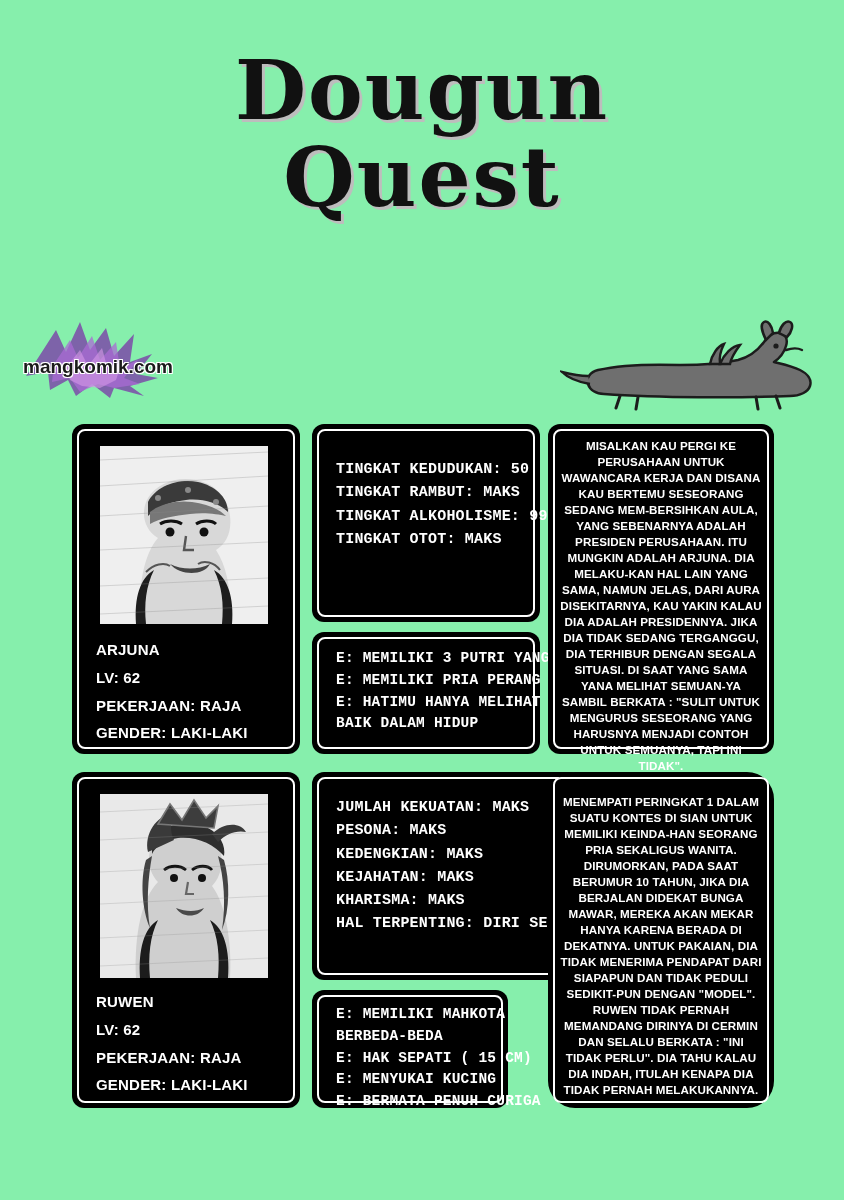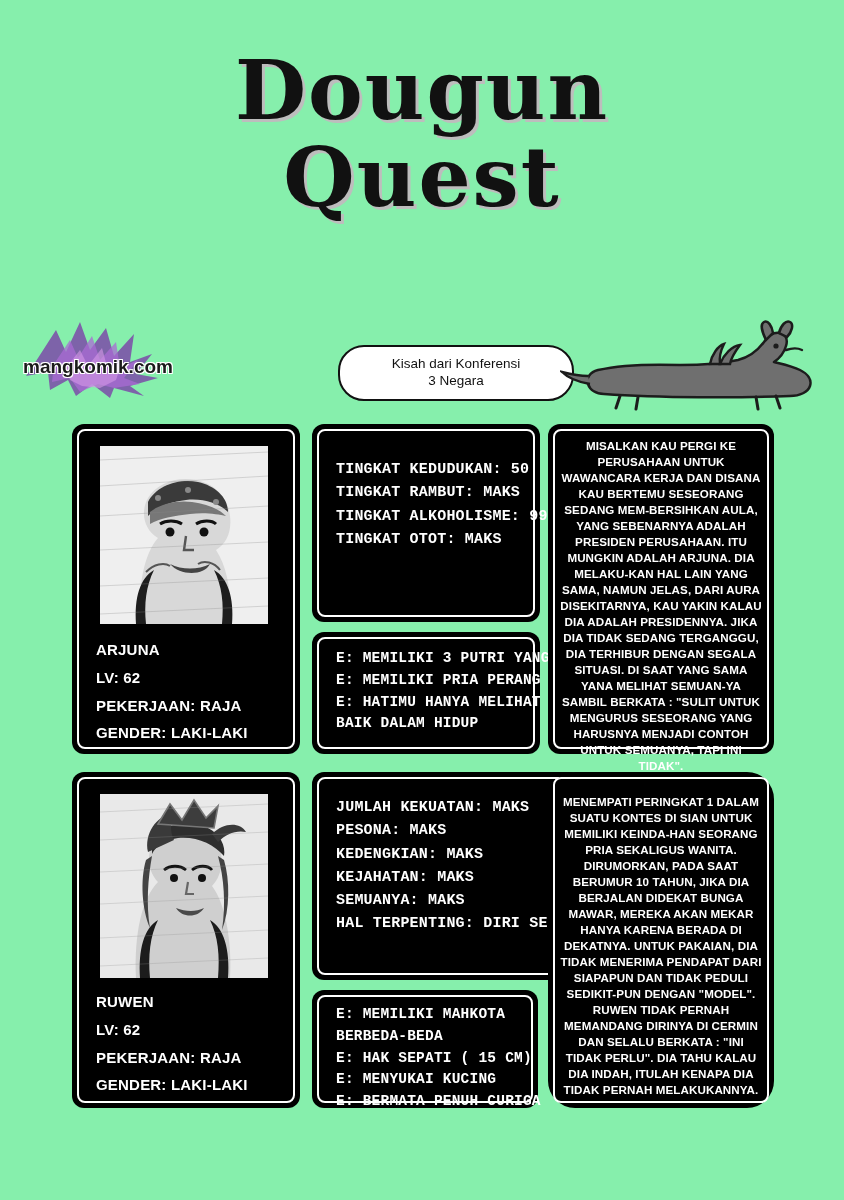--- a/index.html
+++ b/index.html
@@ -182,24 +182,20 @@
 
   <div class="watermark">
     <svg class="wm-burst" viewBox="0 0 150 80">
       <polygon points="20,40 38,12 48,34 62,4 72,32 88,10 96,38 116,16 112,44 134,36 118,56 140,60 112,68 126,78 96,70 92,80 74,66 58,78 50,62 32,72 30,54 8,58" fill="#7b4aa8" opacity="0.85"></polygon>
       <polygon points="36,46 52,22 60,40 74,18 82,42 98,24 102,50 120,42 106,60 122,66 96,70 80,66 62,74 52,60 34,64" fill="#a96bd4" opacity="0.75"></polygon>
       <polygon points="48,50 62,32 70,48 84,30 90,52 104,44 98,62 82,70 64,68 52,62" fill="#d59ae8" opacity="0.6"></polygon>
     </svg>
     <div class="wm-text">mangkomik.com</div>
   </div>
 
-  <div class="caption-bubble">
-    <div class="caption-text">Kisah dari Konferensi
-3 Negara</div>
-  </div>
 
   <svg class="creature" viewBox="0 0 260 95">
     <path d="M44,74 C36,74 30,70 28,64 C26,58 30,52 38,50 C60,45 90,44 120,45 C140,45 160,44 178,40 C190,37 198,30 204,22 C208,16 214,12 220,13 C226,14 228,20 226,26 C224,33 220,38 214,42 C222,44 232,46 240,50 C248,54 252,60 250,66 C248,72 240,76 230,76 C180,78 100,78 44,74 Z" fill="#6f6f6f" stroke="#1c1c1c" stroke-width="2.5" stroke-linejoin="round"></path>
     <path d="M206,20 C202,12 200,4 204,2 C208,0 212,6 213,13 Z" fill="#6f6f6f" stroke="#1c1c1c" stroke-width="2.5"></path>
     <path d="M219,13 C221,5 226,0 230,2 C234,4 232,12 227,17 Z" fill="#6f6f6f" stroke="#1c1c1c" stroke-width="2.5"></path>
     <circle cx="216" cy="26" r="2.6" fill="#1c1c1c"></circle>
     <path d="M226,30 C232,28 238,28 242,30" fill="none" stroke="#1c1c1c" stroke-width="2.4" stroke-linecap="round"></path>
     <path d="M150,44 C152,34 158,26 164,24 C160,32 159,38 160,44 Z" fill="#6f6f6f" stroke="#1c1c1c" stroke-width="2.4"></path>
     <path d="M160,44 C164,34 172,26 180,25 C174,33 171,38 170,44 Z" fill="#6f6f6f" stroke="#1c1c1c" stroke-width="2.4"></path>
     <path d="M60,76 L56,88 M78,77 L76,89 M196,77 L198,89 M216,76 L220,88" stroke="#1c1c1c" stroke-width="3" stroke-linecap="round"></path>
@@ -301,26 +297,26 @@
     </div>
   </div>
 
   <div class="panel" style="left:312px; top:772px; width:272px; height:208px;">
     <div class="panel-inner-border"></div>
     <div class="stat-list" style="top:24px;">
       <div class="stat-row">JUMLAH KEKUATAN: MAKS</div>
       <div class="stat-row">PESONA: MAKS</div>
       <div class="stat-row">KEDENGKIAN: MAKS</div>
       <div class="stat-row">KEJAHATAN: MAKS</div>
-      <div class="stat-row">SEMUANYA: MAKS</div>
+      <div class="stat-row">KHARISMA: MAKS</div>
       <div class="stat-row">HAL TERPENTING: DIRI SENDIRI</div>
     </div>
   </div>
 
-  <div class="panel" style="left:312px; top:990px; width:226px; height:118px;">
+  <div class="panel" style="left:312px; top:990px; width:196px; height:118px;">
     <div class="panel-inner-border"></div>
     <div class="stat-list small" style="top:14px;">
       <div class="stat-row">E: MEMILIKI MAHKOTA</div>
       <div class="stat-row">BERBEDA-BEDA</div>
       <div class="stat-row">E: HAK SEPATI ( 15 CM)</div>
       <div class="stat-row">E: MENYUKAI KUCING</div>
       <div class="stat-row">E: BERMATA PENUH CURIGA</div>
     </div>
   </div>
 

